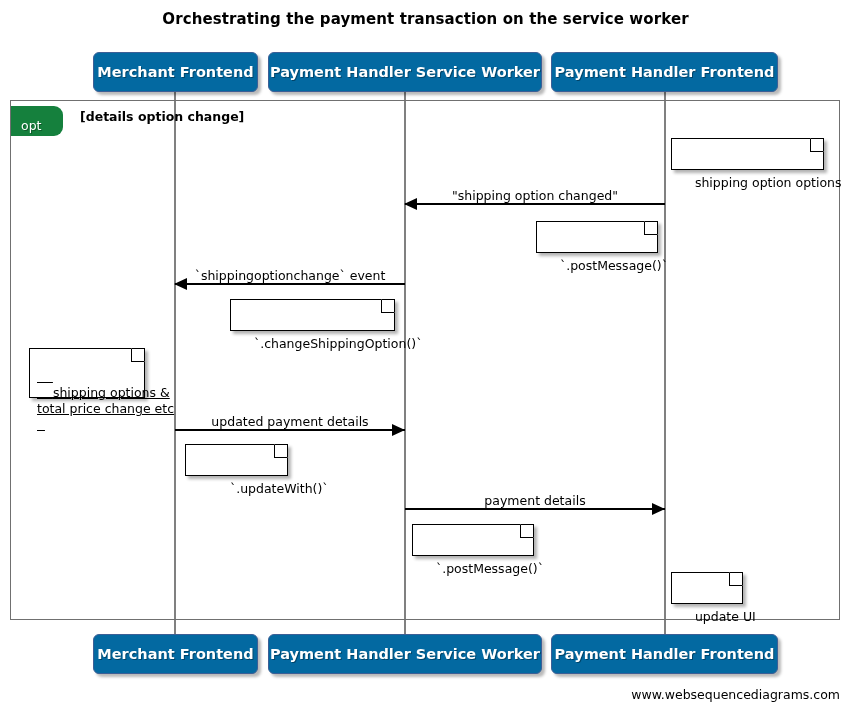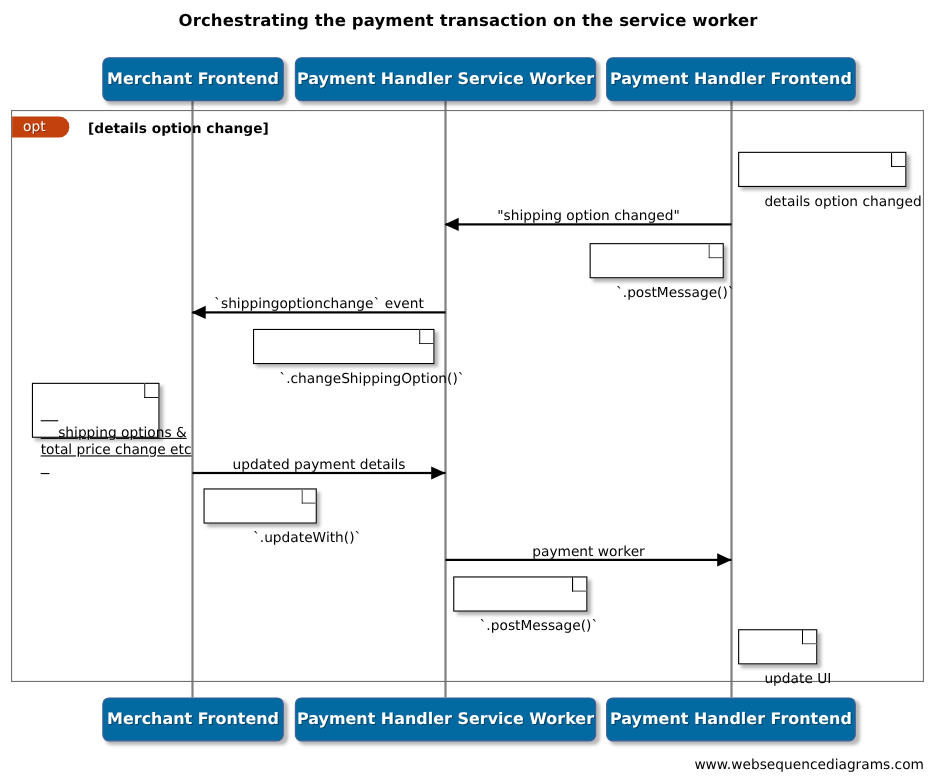--- a/index.html
+++ b/index.html
@@ -63,25 +63,25 @@
 
   
   .frame {
     position: absolute;
     border: 1px solid #707070;
     box-sizing: border-box;
     background: transparent;
   }
   .frame-tab {
     position: absolute;
-    background: #c2410c;
+    background: #15803d;
     color: #ffffff;
     font-size: 12.5px;
     font-weight: normal;
-    padding: 2px 10px 3px 10px;
+    padding: 13px 10px 3px 10px;
     border-top-right-radius: 9px;
     border-bottom-right-radius: 9px;
     box-sizing: border-box;
     line-height: 14px;
     text-shadow: 1px 1px 0 rgba(0,0,0,0.3);
   }
   .frame-cond {
     position: absolute;
     font-size: 12.5px;
     font-weight: bold;
@@ -167,21 +167,21 @@
   </div>
   <div class="participant" style="left:268px; top:52px; width:274px;">
     <span>Payment Handler Service Worker</span>
   </div>
   <div class="participant" style="left:551px; top:52px; width:227px;">
     <span>Payment Handler Frontend</span>
   </div>
 
   <div class="note" style="left:671px; top:138px; width:153px; height:32px;">
     <div class="fold"></div>
-    <span>details option changed</span>
+    <span>shipping option options</span>
   </div>
 
   <div class="msg-label" style="left:405px; top:188px; width:260px;">"shipping option changed"</div>
   <div class="msg-line" style="left:405px; top:203px; width:260px;"></div>
   <div class="arrow-head arrow-left" style="left:404px; top:198px;"></div>
 
   <div class="note" style="left:536px; top:221px; width:122px; height:32px;">
     <div class="fold"></div>
     <span>`.postMessage()`</span>
   </div>
@@ -203,21 +203,21 @@
 
   <div class="msg-label" style="left:175px; top:414px; width:230px;">updated payment details</div>
   <div class="msg-line" style="left:175px; top:429px; width:230px;"></div>
   <div class="arrow-head arrow-right" style="left:392px; top:424px;"></div>
 
   <div class="note" style="left:185px; top:444px; width:103px; height:32px;padding-left:28px;">
     <div class="fold"></div>
     <span>`.updateWith()`</span>
   </div>
 
-  <div class="msg-label" style="left:405px; top:493px; width:260px;">payment worker</div>
+  <div class="msg-label" style="left:405px; top:493px; width:260px;">payment details</div>
   <div class="msg-line" style="left:405px; top:508px; width:260px;"></div>
   <div class="arrow-head arrow-right" style="left:652px; top:503px;"></div>
 
   <div class="note" style="left:412px; top:524px; width:122px; height:32px;">
     <div class="fold"></div>
     <span>`.postMessage()`</span>
   </div>
 
   <div class="note" style="left:671px; top:572px; width:72px; height:32px;">
     <div class="fold"></div>

